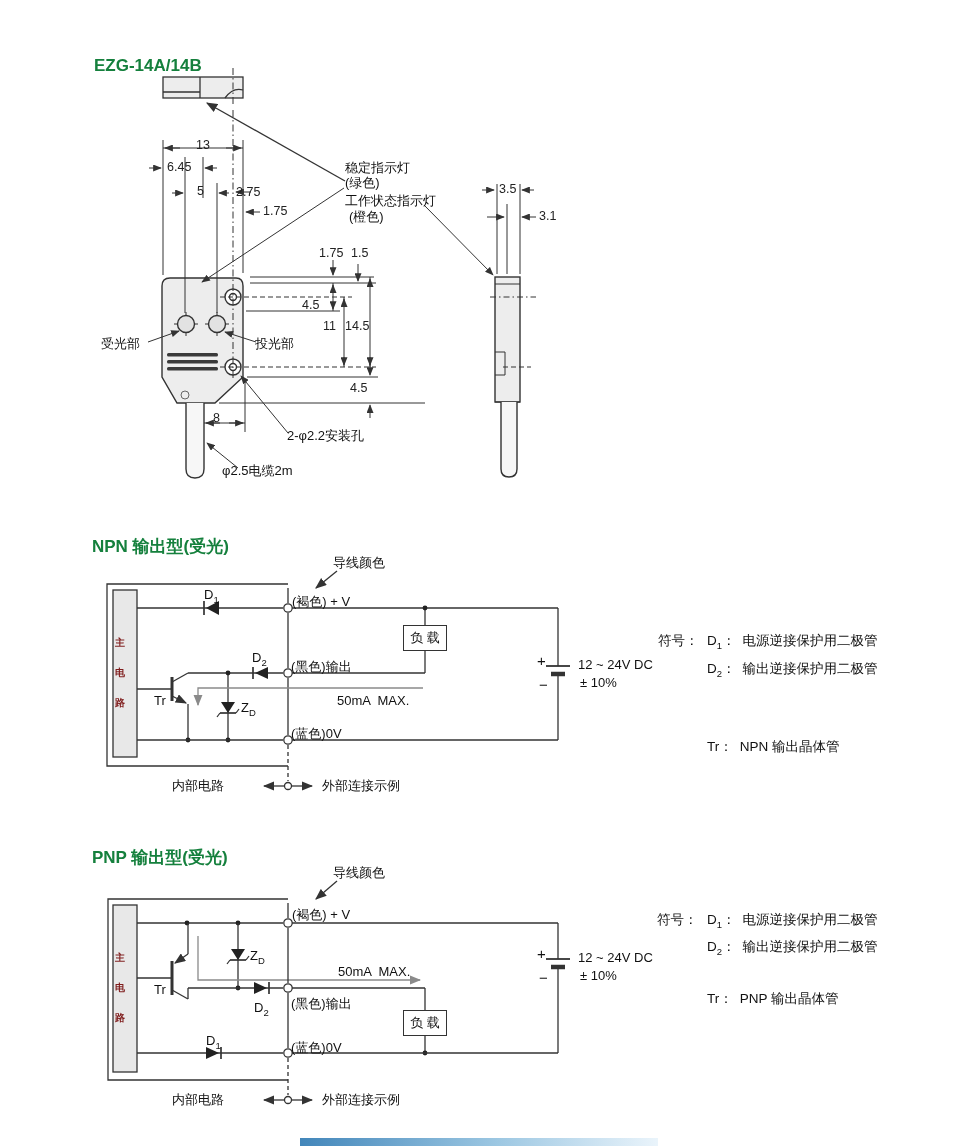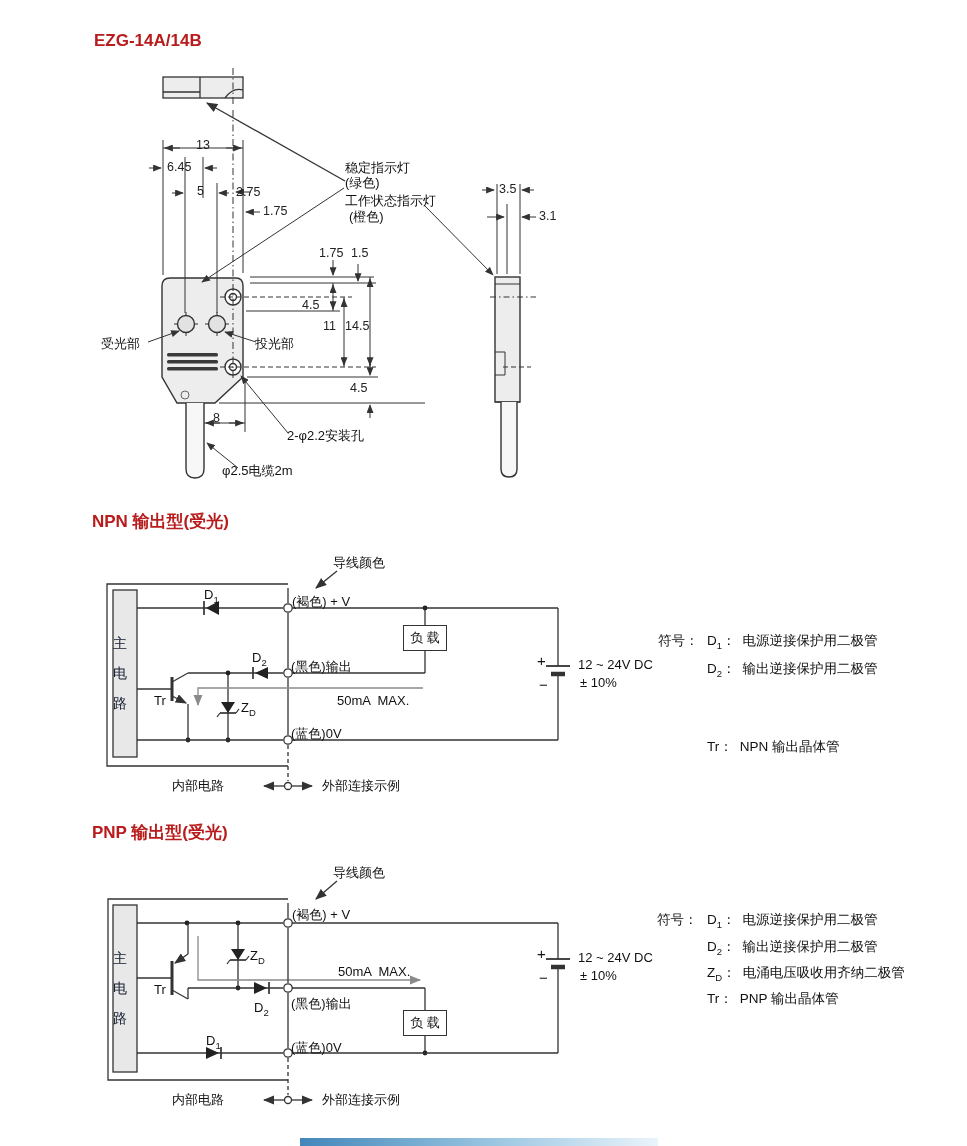--- a/index.html
+++ b/index.html
@@ -1,23 +1,23 @@
 <!DOCTYPE html>
 <html><head>
 <meta charset="utf-8">
 <style>
   html,body{margin:0;padding:0;background:#fff;}
   .page{position:relative;width:967px;height:1146px;background:#fff;overflow:hidden;
         font-family:"Liberation Sans","DejaVu Sans",sans-serif;}
   svg.linework{position:absolute;left:0;top:0;}
-  .hd{position:absolute;font-weight:bold;font-size:17px;color:#b91c1c;white-space:pre;}
+  .hd{position:absolute;font-weight:bold;font-size:17px;color:#15803d;white-space:pre;margin-top:25px;}
   .lbl{position:absolute;font-size:13px;color:#111;white-space:pre;line-height:1.2;}
   .dim{position:absolute;font-size:12.5px;color:#222;white-space:pre;}
-  .vtxt{position:absolute;width:18px;font-size:14px;line-height:30px;text-align:center;
-        word-break:break-all;color:#0f172a;}
+  .vtxt{position:absolute;width:18px;font-size:10px;line-height:30px;text-align:center;
+        word-break:break-all;color:#7f1d1d;font-weight:bold;}
   .loadbox{position:absolute;width:44px;height:26px;background:#fff;border:1.5px solid #333;
         display:flex;align-items:center;justify-content:center;font-size:13px;color:#111;box-sizing:border-box;}
   .note{position:absolute;font-size:13.5px;color:#111;line-height:25px;}
   .note .desc{white-space:pre-line;}
   .note .sep{margin-right:7px;}
   sub{font-size:9.5px;}
   .batt{font-size:15px;}
   .footbar{position:absolute;left:300px;top:1138px;width:358px;height:8px;
         background:linear-gradient(90deg,#4286ba,#9cc7e2 55%,#eaf4fb);}
 </style>
@@ -337,18 +337,17 @@
 <div class="lbl batt" style="left:537px;top:945px">+</div>
 <div class="lbl batt" style="left:539px;top:969px">−</div>
 <div class="lbl" style="left:578px;top:950px">12 ~ 24V DC</div>
 <div class="lbl" style="left:580px;top:968px">± 10%</div>
 <div class="lbl" style="left:172px;top:1092px">内部电路</div>
 <div class="lbl" style="left:322px;top:1092px">外部连接示例</div>
 
 <div class="note" style="left:657px;top:907px">符号：</div>
 <div class="note" style="left:707px;top:907px"><span>D</span><sub>1</sub><span class="sep">：</span><span class="desc">电源逆接保护用二极管</span></div>
 <div class="note" style="left:707px;top:934px"><span>D</span><sub>2</sub><span class="sep">：</span><span class="desc">输出逆接保护用二极管</span></div>
-<div class="note" style="left:707px;top:960px"><span>Z</span><sub>D</sub><span class="sep">：</span><span class="desc">电涌电压吸收用齐纳二极管</span></div>
 <div class="note" style="left:707px;top:986px"><span>Tr</span><sub></sub><span class="sep">：</span><span class="desc">PNP 输出晶体管</span></div>
 
 <div class="footbar"></div>
 
 </div>
 
 </body></html>

